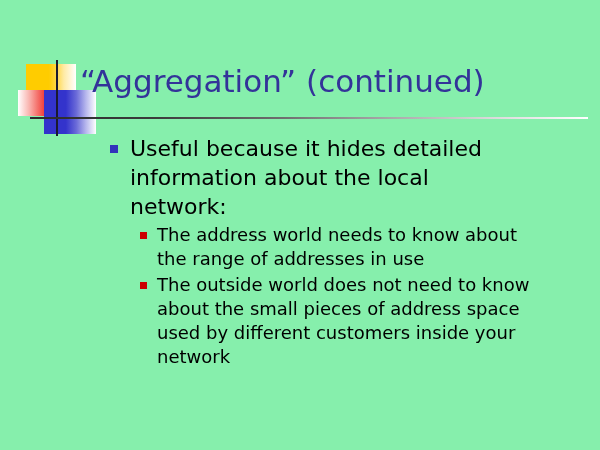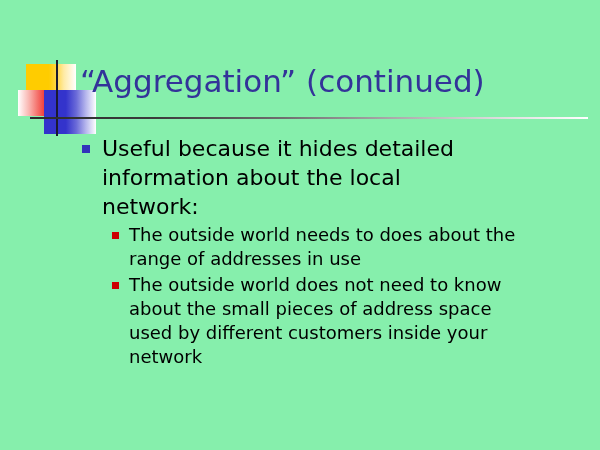--- a/index.html
+++ b/index.html
@@ -104,20 +104,21 @@
                 #2b2b2b 0%, #3b3b3b 22%, #6e6e6e 45%,
                 #a8a8a8 64%, #d8d8d8 82%, #ffffff 100%);
   }
 
   
   .body {
     position: absolute;
     left: 0;
     top: 134px;
     width: 524px;
+    padding-left: 28px;
   }
 
   .bullet-row {
     display: flex;
     align-items: flex-start;
   }
 
   .lvl1 {
     padding-left: 82px;
     padding-right: 8px;
@@ -185,21 +186,21 @@
 
   <div class="body">
 
     <div class="bullet-row lvl1">
       <span class="marker marker-lvl1"></span>
       <span class="txt txt-lvl1">Useful because it hides detailed information about the local network:</span>
     </div>
 
     <div class="bullet-row lvl2">
       <span class="marker marker-lvl2"></span>
-      <span class="txt txt-lvl2">The outside world needs to does about the range of addresses in use</span>
+      <span class="txt txt-lvl2">The address world needs to know about the range of addresses in use</span>
     </div>
 
     <div class="bullet-row lvl2">
       <span class="marker marker-lvl2"></span>
       <span class="txt txt-lvl2">The outside world does not need to know about the small pieces of address space used by different customers inside your network</span>
     </div>
 
   </div>
 
 </div>

